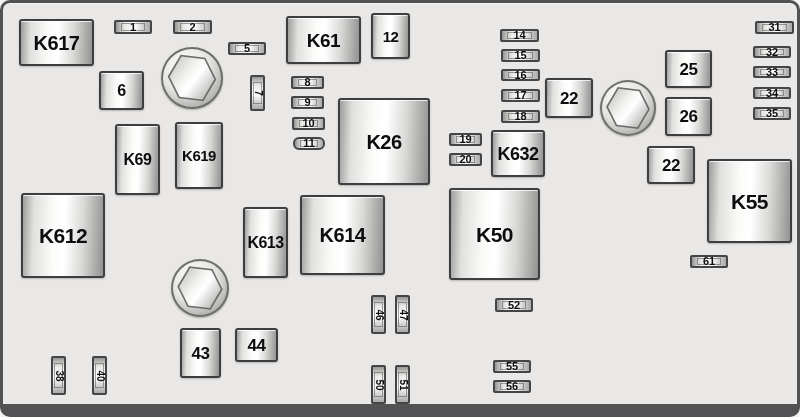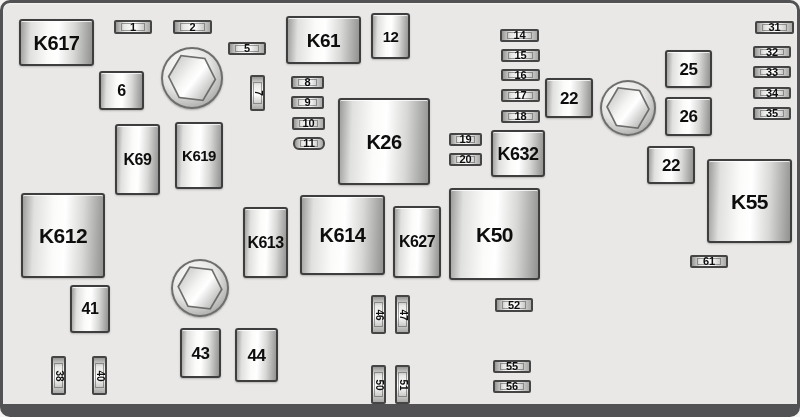--- a/index.html
+++ b/index.html
@@ -69,23 +69,20 @@
       </div>
       <div class="cell relay-lg" style="left: 18px; top: 190px; width: 84px; height: 85px; font-size: 21px;">
         <span>K612</span>
       </div>
       <div class="cell relay-lg" style="left: 240px; top: 204px; width: 45px; height: 71px; font-size: 16px;">
         <span>K613</span>
       </div>
       <div class="cell relay-lg" style="left: 297px; top: 192px; width: 85px; height: 80px; font-size: 20px;">
         <span>K614</span>
       </div>
-      <div class="cell relay-lg" style="left: 390px; top: 203px; width: 48px; height: 72px; font-size: 16px;">
-        <span>K627</span>
-      </div>
       <div class="cell relay-lg" style="left: 446px; top: 185px; width: 91px; height: 92px; font-size: 21px;">
         <span>K50</span>
       </div>
       <div class="cell relay-lg" style="left: 704px; top: 156px; width: 85px; height: 84px; font-size: 21px;">
         <span>K55</span>
       </div>
       <div class="cell box-md" style="left: 96px; top: 68px; width: 45px; height: 39px; font-size: 16px;">
         <span>6</span>
       </div>
       <div class="cell box-md" style="left: 368px; top: 10px; width: 39px; height: 46px; font-size: 15px;">
@@ -96,27 +93,24 @@
       </div>
       <div class="cell box-md" style="left: 662px; top: 47px; width: 47px; height: 38px; font-size: 17px;">
         <span>25</span>
       </div>
       <div class="cell box-md" style="left: 662px; top: 94px; width: 47px; height: 39px; font-size: 17px; justify-content: center;">
         <span>26</span>
       </div>
       <div class="cell box-md" style="left: 644px; top: 143px; width: 48px; height: 38px; font-size: 17px;">
         <span>22</span>
       </div>
-      <div class="cell box-md" style="left: 67px; top: 282px; width: 40px; height: 48px; font-size: 16px;">
-        <span>41</span>
-      </div>
       <div class="cell box-md" style="left: 177px; top: 325px; width: 41px; height: 50px; font-size: 17px;">
         <span>43</span>
       </div>
-      <div class="cell box-md" style="left: 232px; top: 325px; width: 43px; height: 54px; font-size: 17px;">
+      <div class="cell box-md" style="left: 232px; top: 325px; width: 43px; height: 34px; font-size: 17px;">
         <span>44</span>
       </div>
       <div class="cell fuse-h" style="left: 111px; top: 17px; width: 38px; height: 14px;">
         <span>1</span>
       </div>
       <div class="cell fuse-h" style="left: 170px; top: 17px; width: 39px; height: 14px;">
         <span>2</span>
       </div>
       <div class="cell fuse-h" style="left: 225px; top: 39px; width: 38px; height: 13px;">
         <span>5</span>

